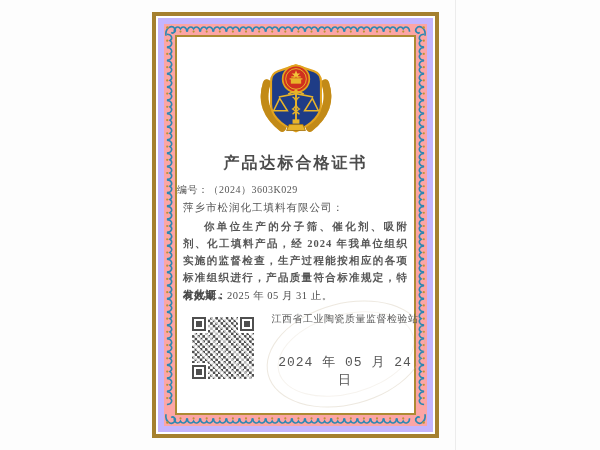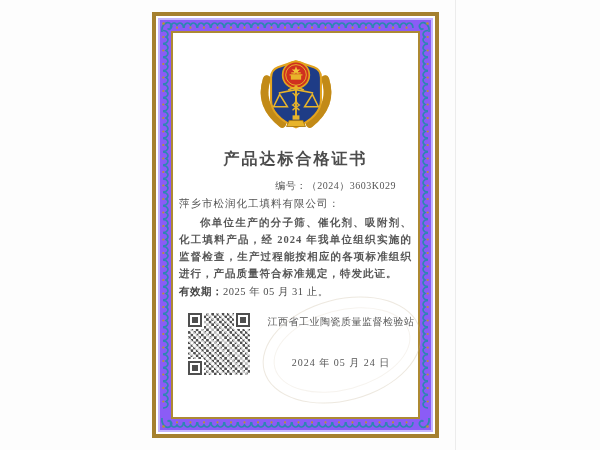--- a/index.html
+++ b/index.html
@@ -17,43 +17,43 @@
   }
   
   .certificate {
     position:absolute; left:152px; top:12px; width:287px; height:426px;
     background:#ffffff;
     border:4px solid #a5802f;      
     padding:2px;                   
   }
   .teal-frame {
     width:100%; height:100%;
-    border:2px solid #c4b5fd;      
-    position:relative; background:#8b5cf6;padding-left:29px;
+    border:6px solid #c4b5fd;      
+    position:relative; background:#fca5a5;padding-left:29px;
   }
   .band-svg { position:absolute; inset:0; width:100%; height:100%; }
   .cert-inner {
     position:absolute; inset:11px;
     background:#ffffff;
     border:2px solid #ad8a33;      
     z-index:2;
   }
   
   .emblem {
     position:absolute; top:22px; left:50%; transform:translateX(-50%);
     width:86px; height:76px;
   }
   .cert-title {
     position:absolute; top:116px; left:0; width:100%;
     text-align:center; font-size:16px; font-weight:bold;
     letter-spacing:2px; color:#4c4c4c; white-space:nowrap;
   }
   .serial {
     position:absolute; top:146px; left:0; width:100%;
-    text-align:right; padding-right:22px;
+    padding-right:22px;
     font-size:10px; color:#565656; letter-spacing:0.5px;
   }
   .addressee {
     position:absolute; top:164px; left:0; width:100%;
     padding-left:6px; font-size:10.5px; color:#525252; letter-spacing:1px;font-family:Liberation Serif, serif;
   }
   .body-text {
     position:absolute; top:181px; left:0; width:100%;
     padding:0 6px; font-size:10.5px; line-height:17px;
     color:#565656; text-align:justify; text-indent:2em; letter-spacing:1px;font-weight:bold;
@@ -74,27 +74,27 @@
   .finder {
     position:absolute; width:14px; height:14px;
     background:#ffffff; border:2px solid #4f4f4f; outline:2px solid #ffffff;
   }
   .finder::after { content:""; position:absolute; inset:2px; background:#4f4f4f; }
   .f-tl { left:0; top:0; }
   .f-tr { right:0; top:0; }
   .f-bl { left:0; bottom:0; }
   
   .issuer-block {
-    position:absolute; left:92px; top:282px; width:152px; text-align:center;
+    position:absolute; left:92px; top:275px; width:152px; text-align:center;
   }
   .issuer {
     font-size:10px; color:#5a5a5a; letter-spacing:0.5px; white-space:nowrap;
   }
   .issue-date {
-    margin-top:27px; font-size:10px; color:#555555; letter-spacing:1px;
+    margin-top:27px; font-size:13px; color:#555555; letter-spacing:1px;font-family:Liberation Mono, monospace;
   }
   .seal {
     position:absolute; left:88px; top:266px; width:162px; height:102px;
     border:1.5px solid rgba(196,178,150,0.30); border-radius:50%;
     transform:rotate(-15deg); z-index:0; pointer-events:none;
   }
   .seal::after {
     content:""; position:absolute; inset:10px;
     border:1px solid rgba(196,178,150,0.16); border-radius:50%;
   }

